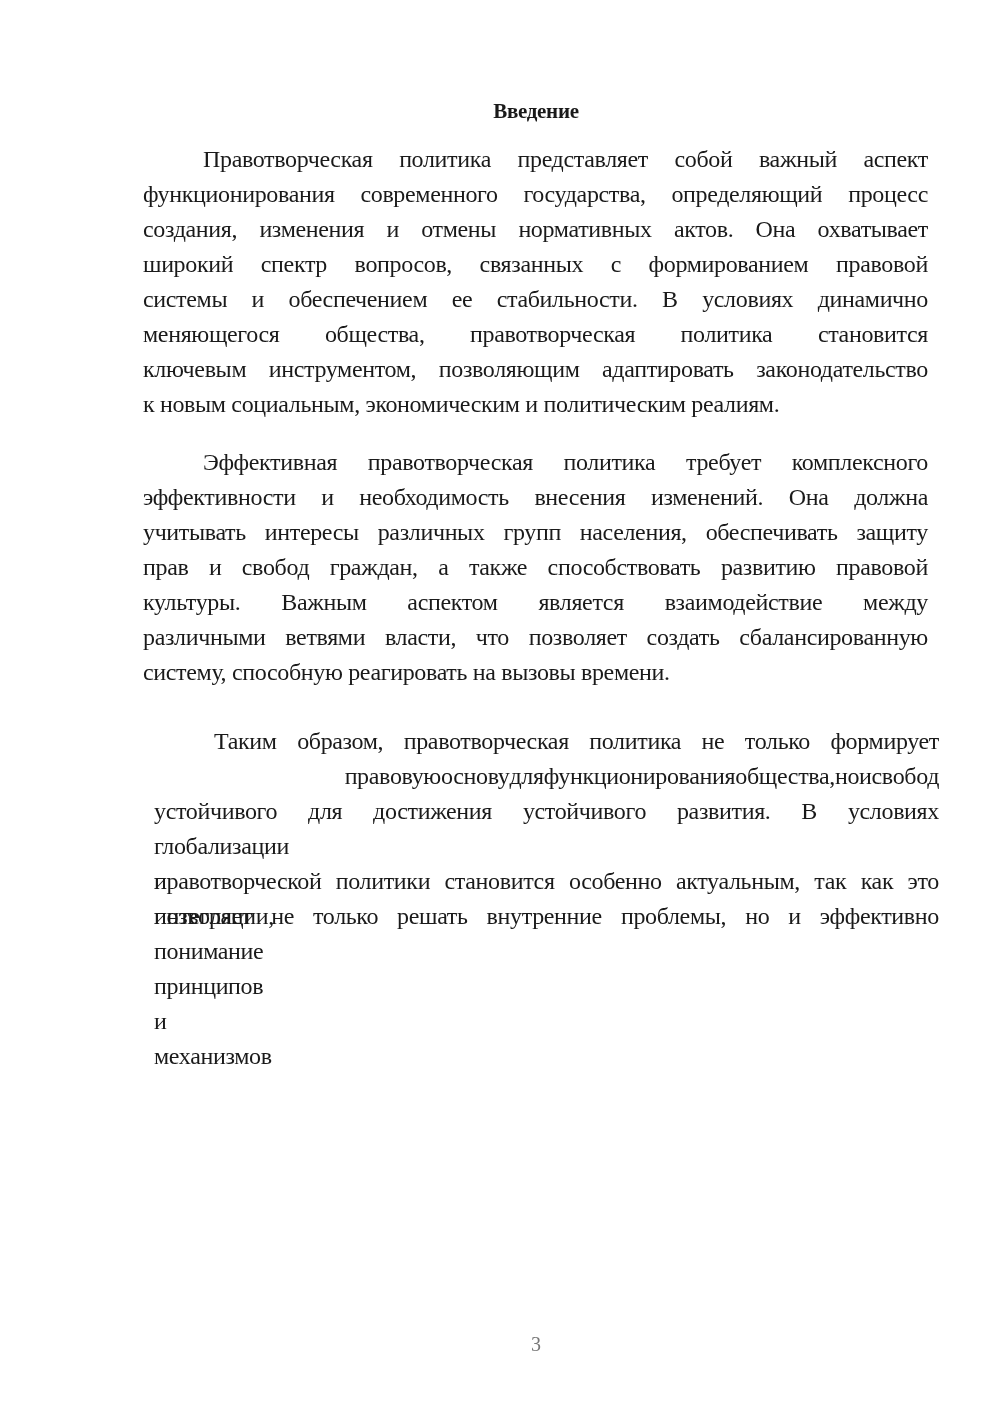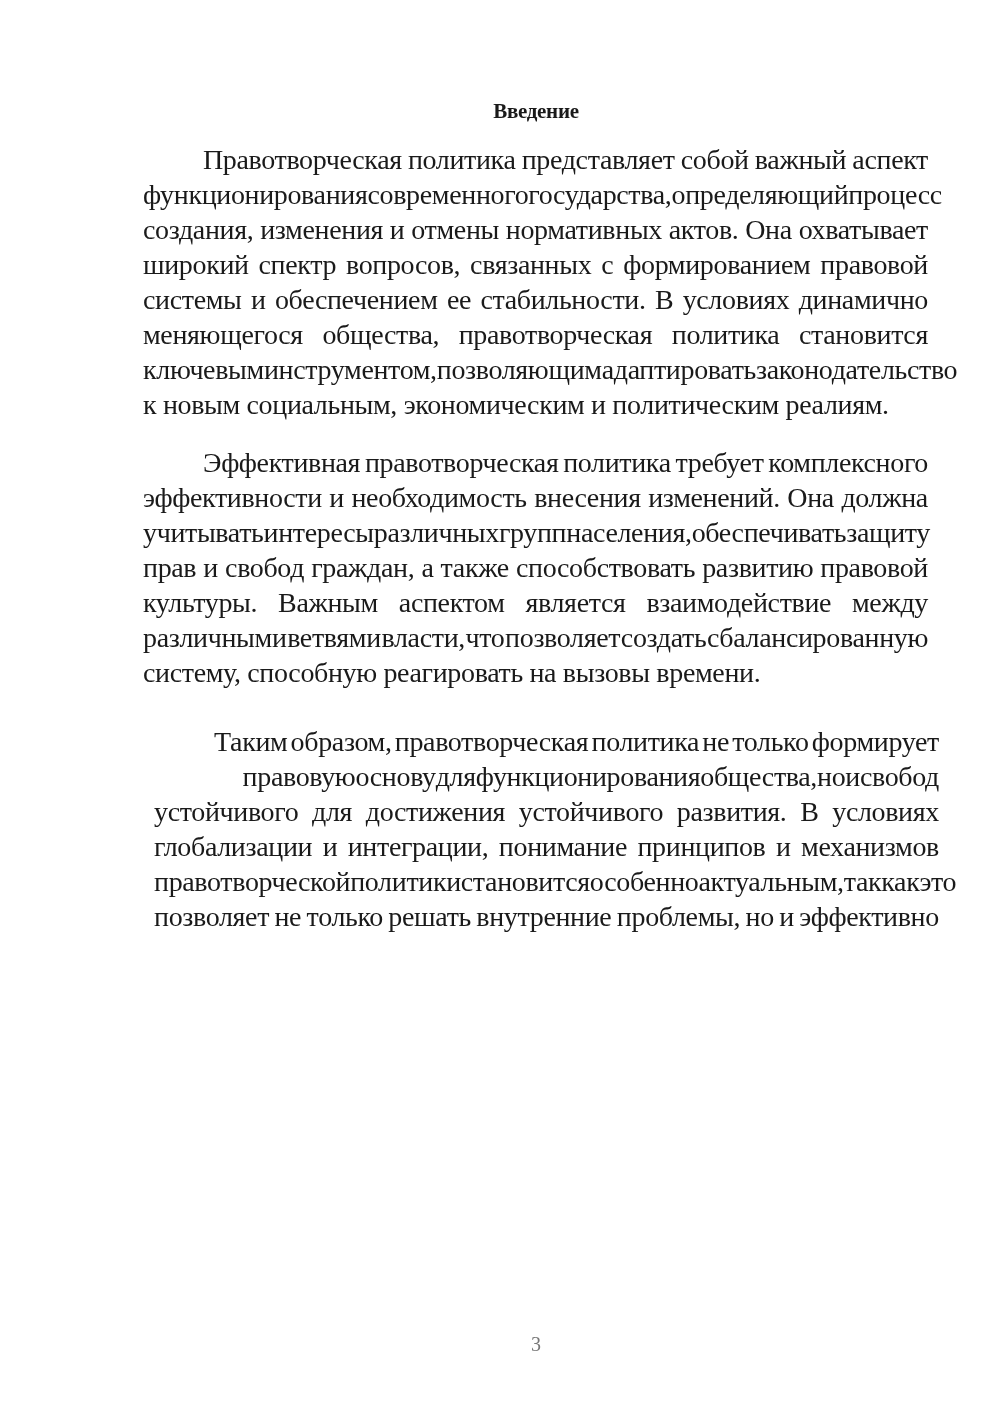--- a/index.html
+++ b/index.html
@@ -34,21 +34,21 @@
     }
     .paragraph {
       position: absolute;
       left: 143px;
       width: 785px;
     }
     .line {
       display: block;
       height: 35px;
       line-height: 35px;
-      font-size: 28px;
+      font-size: 24px;
       text-align: justify;
       text-align-last: justify;
       white-space: nowrap;
       letter-spacing: -0.35px;
     }
     .line.first {
       padding-left: 60px;
     }
     .line.last {
       text-align-last: left;
@@ -214,21 +214,21 @@
       </div>
     <div class="line" style="white-space: normal; display: flex; justify-content: space-between;">
         <span>устойчивого</span>
         <span>для</span>
         <span>достижения</span>
         <span>устойчивого</span>
         <span>развития.</span>
         <span>В</span>
         <span>условиях</span>
       </div>
-    <div class="line" style="white-space: normal; display: flex; justify-content: space-between;">
+    <div class="line" style="white-space: normal; display: flex; justify-content: space-between; flex-direction: column;">
         <span>глобализации</span>
         <span>и</span>
         <span>интеграции,</span>
         <span>понимание</span>
         <span>принципов</span>
         <span>и</span>
         <span>механизмов</span>
       </div>
     <div class="line" style="white-space: normal; display: flex; justify-content: space-between;">
         <span>правотворческой</span>

